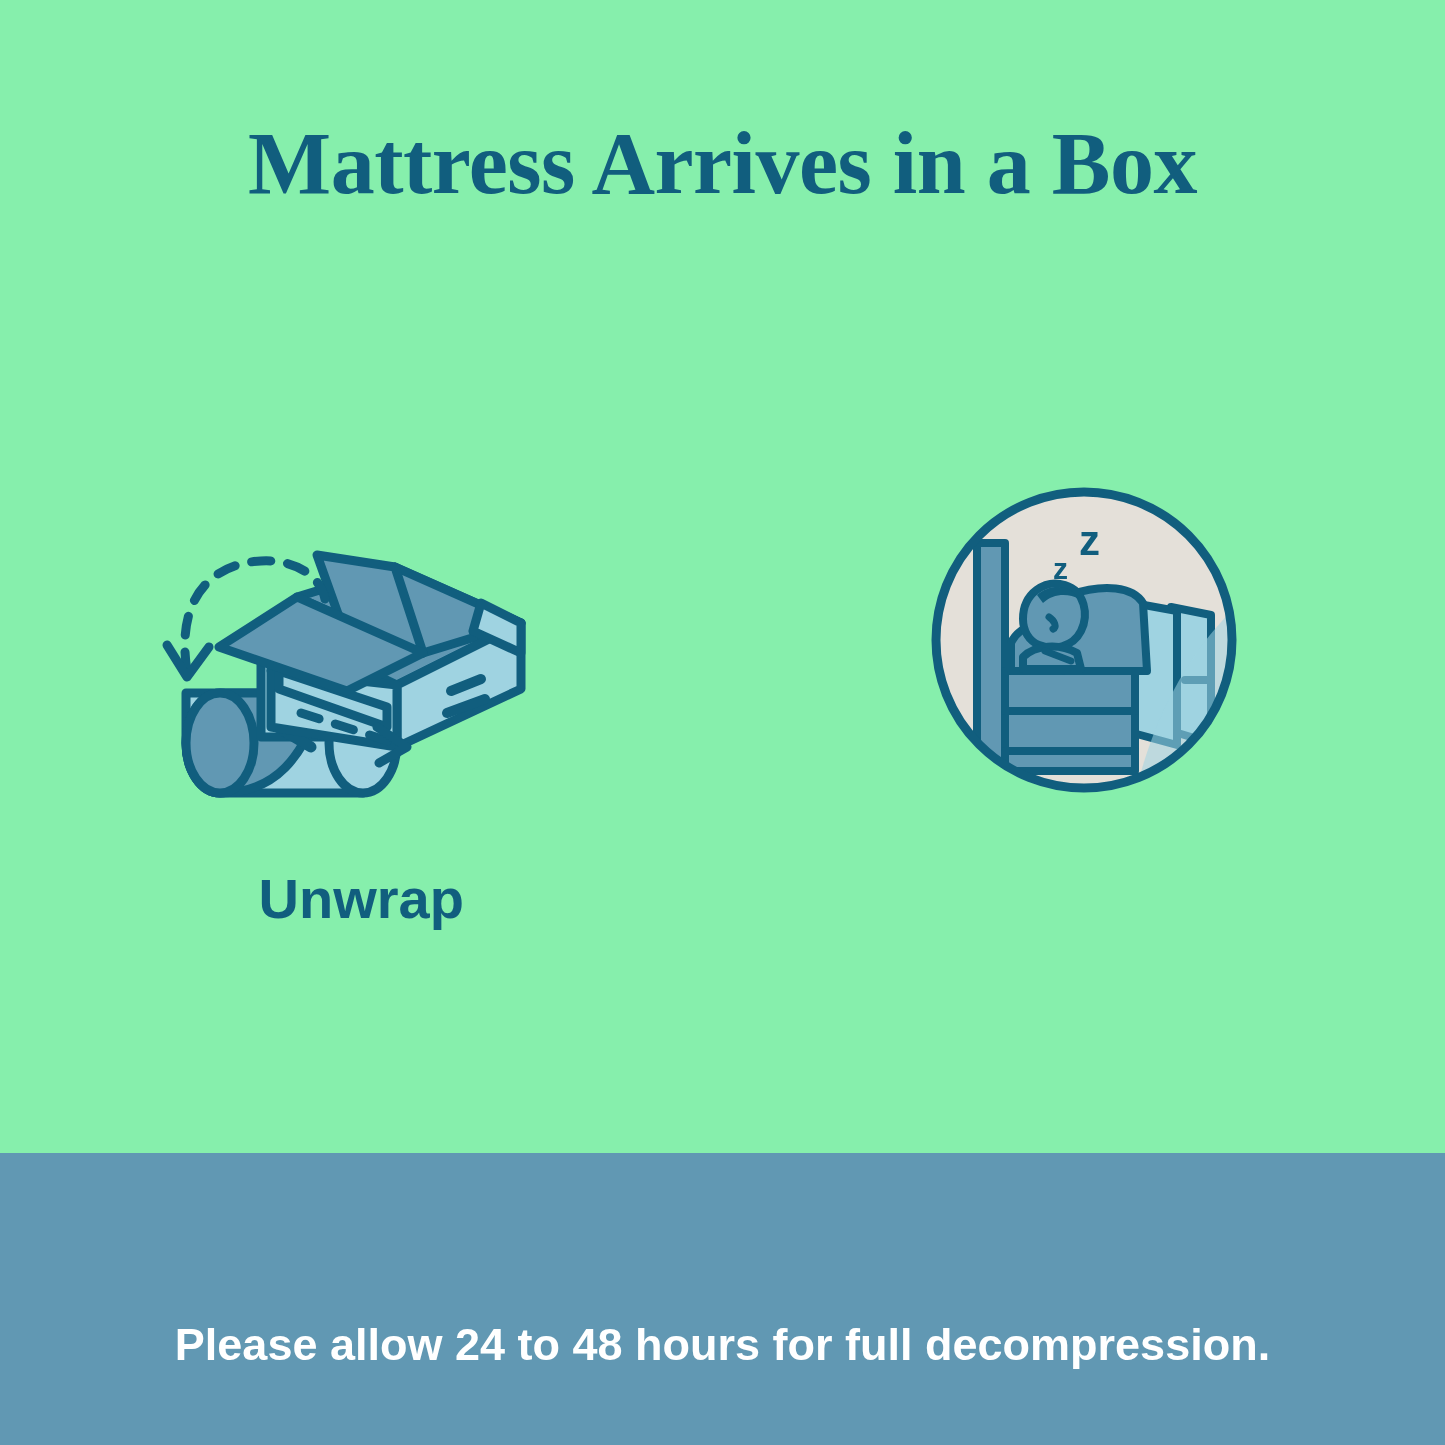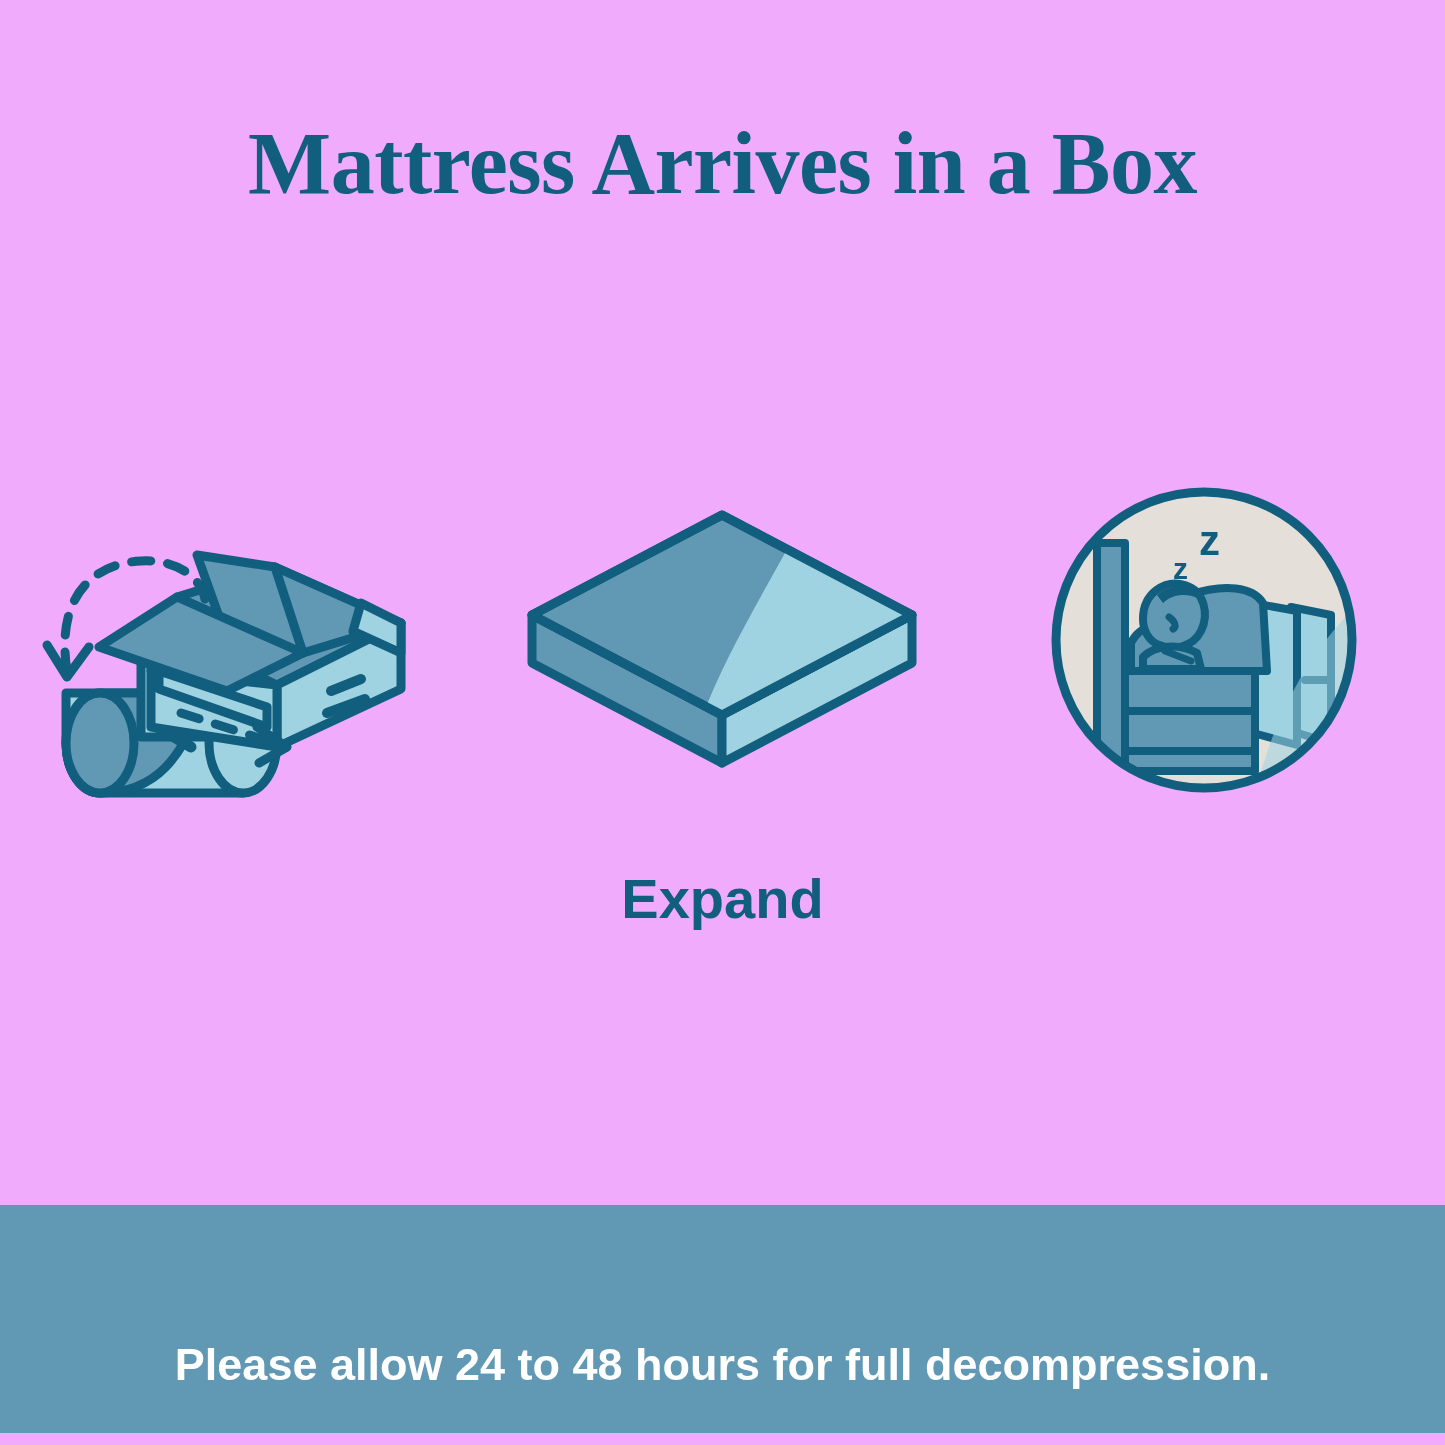--- a/index.html
+++ b/index.html
@@ -10,21 +10,21 @@
     width: 1445px;
     height: 1445px;
     background: #e4e0d9;
     font-family: "Liberation Sans", sans-serif;
     overflow: hidden;
   }
   .poster {
     position: relative;
     width: 1445px;
     height: 1445px;
-    background: #f0abfc;
+    background: #86efac;
     box-sizing: border-box;
   }
 
   
   .title {
     position: absolute;
     top: 112px;
     left: 0;
     width: 1445px;
     text-align: center;
@@ -71,23 +71,23 @@
     line-height: 62px;
     color: #115E7E;
     text-align: center;
     white-space: nowrap;
   }
 
   
   .footer-band {
     position: absolute;
     left: 0;
-    bottom: 12px;
-    width: 1445px;
-    height: 228px;
+    bottom: 0;
+    width: 1445px;
+    height: 292px;
     background: #6198B3;
     display: flex;
     align-items: center;
     justify-content: center;
   }
   .footer-text {
     font-family: "Liberation Sans", sans-serif;
     font-weight: bold;
     font-size: 45px;
     line-height: 54px;
@@ -144,48 +144,23 @@
             <path d="M296 238 L334 224" stroke-width="10"></path>
 
             <path d="M36 196 C 24 120 64 88 110 86 C 148 84 170 104 174 124" stroke-width="9" stroke-dasharray="19 17" fill="none"></path>
             <path d="M16 170 L36 202 L58 172" stroke-width="9" fill="none"></path>
 
             <path d="M150 238 L250 270" stroke-width="9" stroke-dasharray="19 17" fill="none"></path>
             <path d="M226 252 L256 272 L228 288" stroke-width="9" fill="none"></path>
           </g>
         </svg>
       </div>
+      <div class="step-label">Unwrap</div>
     </div>
 
-    <div class="step">
-      <div class="step-art">
-        <svg width="420" height="330" viewBox="0 0 420 330">
-          <defs>
-            <clipPath id="matTopClip">
-              <path d="M210 40 L400 140 L210 240 L20 140 Z"></path>
-            </clipPath>
-          </defs>
-          <g stroke="#115E7E" stroke-width="9" stroke-linejoin="round" stroke-linecap="round">
-
-            <path d="M20 140 L20 188 L210 288 L210 240 Z" fill="#6198B3"></path>
-
-            <path d="M210 240 L210 288 L400 188 L400 140 Z" fill="#9FD3E1"></path>
-
-            <path d="M210 40 L400 140 L210 240 L20 140 Z" fill="#6198B3"></path>
-
-            <g clip-path="url(#matTopClip)" stroke="none">
-              <path d="M292 44 C 250 120 208 190 188 248 L430 248 L430 44 Z" fill="#9FD3E1"></path>
-            </g>
-
-            <path d="M210 40 L400 140 L210 240 L20 140 Z" fill="none"></path>
-          </g>
-        </svg>
-      </div>
-      <div class="step-label">Expand</div>
-    </div>
 
     <div class="step">
       <div class="step-art">
         <svg width="330" height="330" viewBox="0 0 330 330">
           <defs>
             <clipPath id="circClip">
               <circle cx="165" cy="165" r="148"></circle>
             </clipPath>
           </defs>
 

